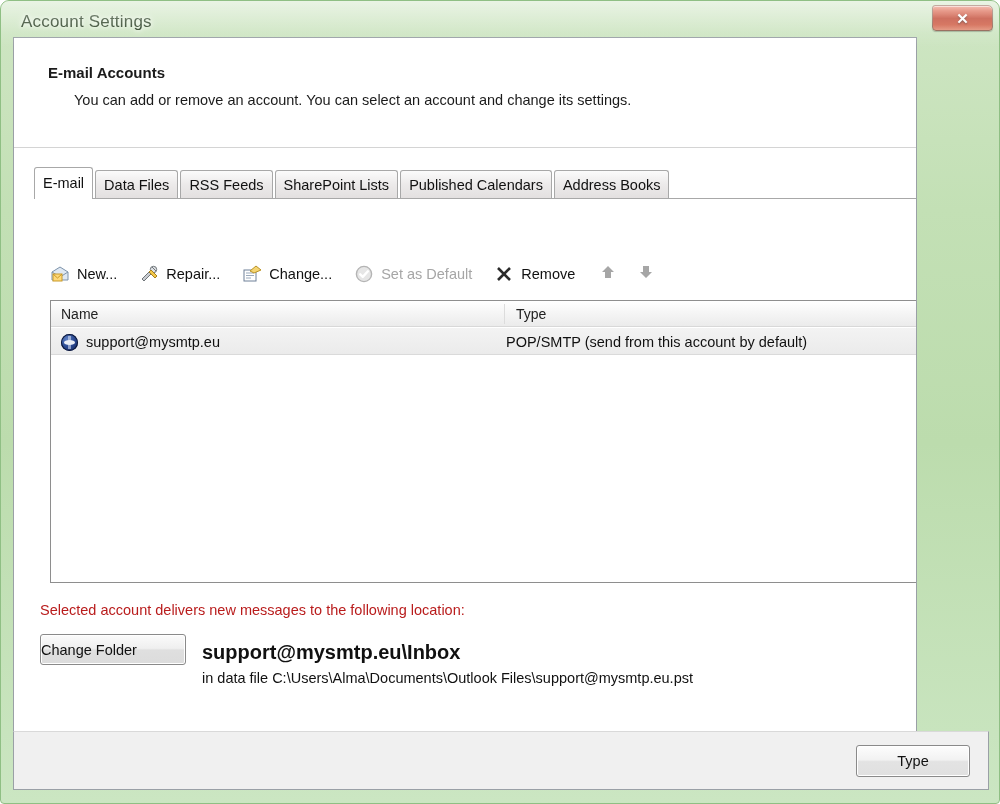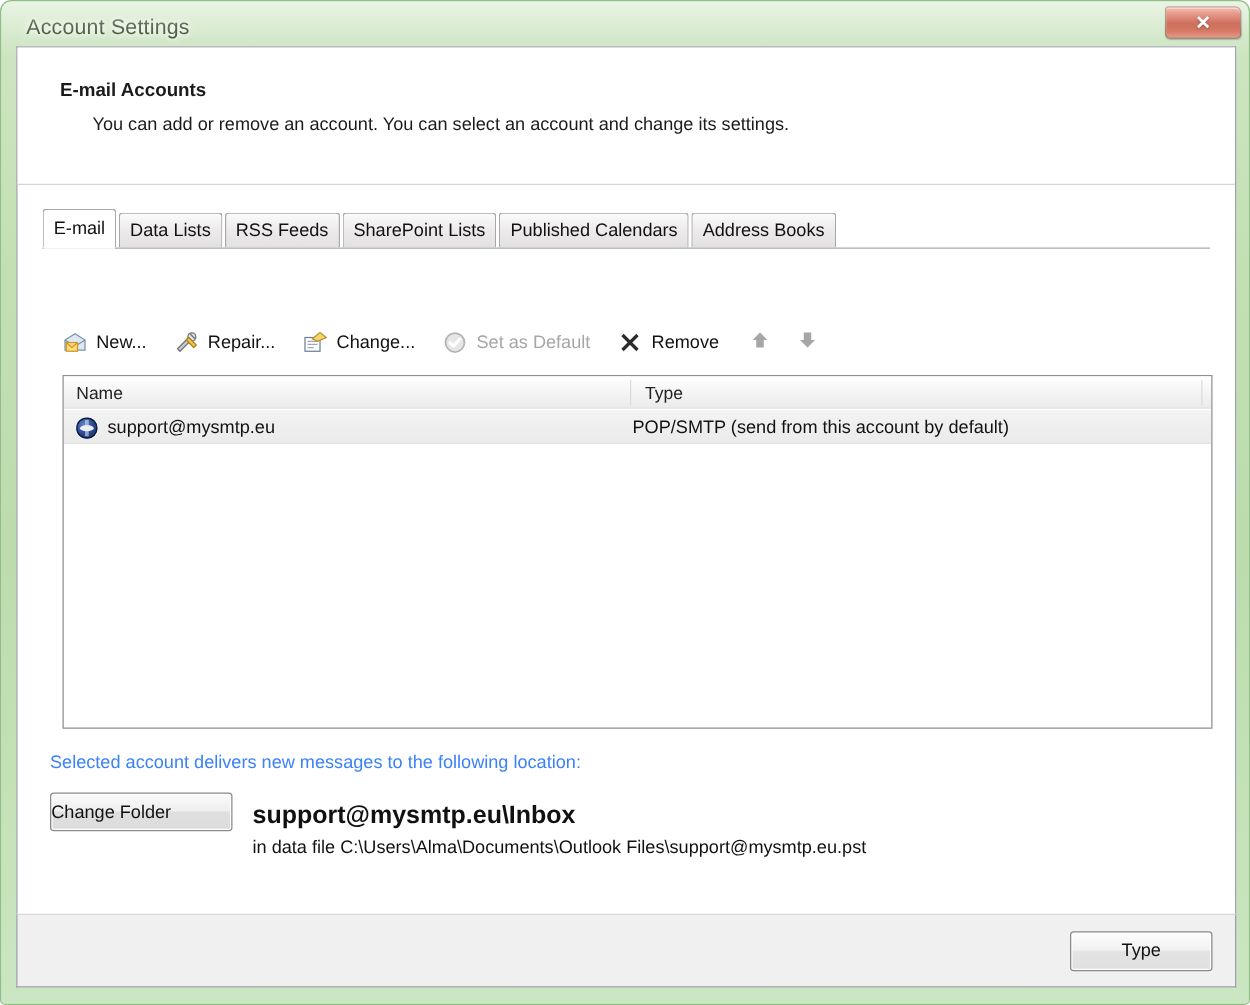--- a/index.html
+++ b/index.html
@@ -58,21 +58,21 @@
     font-size: 15px;
     font-weight: bold;
     line-height: 1;
     text-shadow: 0 1px 2px rgba(0,0,0,.55);
   }
 
   
   #client {
     position: absolute;
     left: 12px; top: 36px;
-    width: 976px; height: 750px;
+    width: 904px; height: 750px;
     background: #ffffff;
     border: 1px solid #9aa0a6;
     border-bottom: none;
     overflow: hidden;
   }
 
   #header-zone { position: absolute; left: 0; top: 0; width: 974px; height: 110px; background:#fff; }
   #hdr-title {
     position: absolute; left: 34px; top: 26px;
     font-size: 15px; font-weight: bold; color: #1b1b1b;
@@ -220,21 +220,21 @@
     cursor: default;
   }
   #callout-text {
     font-size: 16px; color: #222;
   }
   #callout-tail { position: absolute; left: 0; top: 0; }
 
   
   #deliver-label {
     position: absolute; left: 26px; top: 564px;
-    font-size: 14.5px; color: #3b82f6;
+    font-size: 14.5px; color: #b91c1c;
   }
   #change-folder-button {
     position: absolute; left: 26px; top: 596px;
     width: 146px; height: 31px;
     border: 1px solid #8a8a8a;
     border-radius: 3px;
     background: linear-gradient(180deg, #fbfbfb 0%, #efefef 46%, #dfdfdf 52%, #dcdcdc 100%);
     box-shadow: inset 0 0 0 1px #ffffff;
     display: flex; align-items: center; 
     font-size: 14.5px; color: #111;
@@ -288,21 +288,21 @@
       <div id="hdr-sub">You can add or remove an account. You can select an account and change its settings.</div>
       <div id="hdr-divider"></div>
     </div>
 
     <div id="tab-underline"></div>
     <div id="tabstrip">
       <div class="tab active">
           <span>E-mail</span>
         </div>
       <div class="tab">
-          <span>Data Lists</span>
+          <span>Data Files</span>
         </div>
       <div class="tab">
           <span>RSS Feeds</span>
         </div>
       <div class="tab">
           <span>SharePoint Lists</span>
         </div>
       <div class="tab">
           <span>Published Calendars</span>
         </div>

